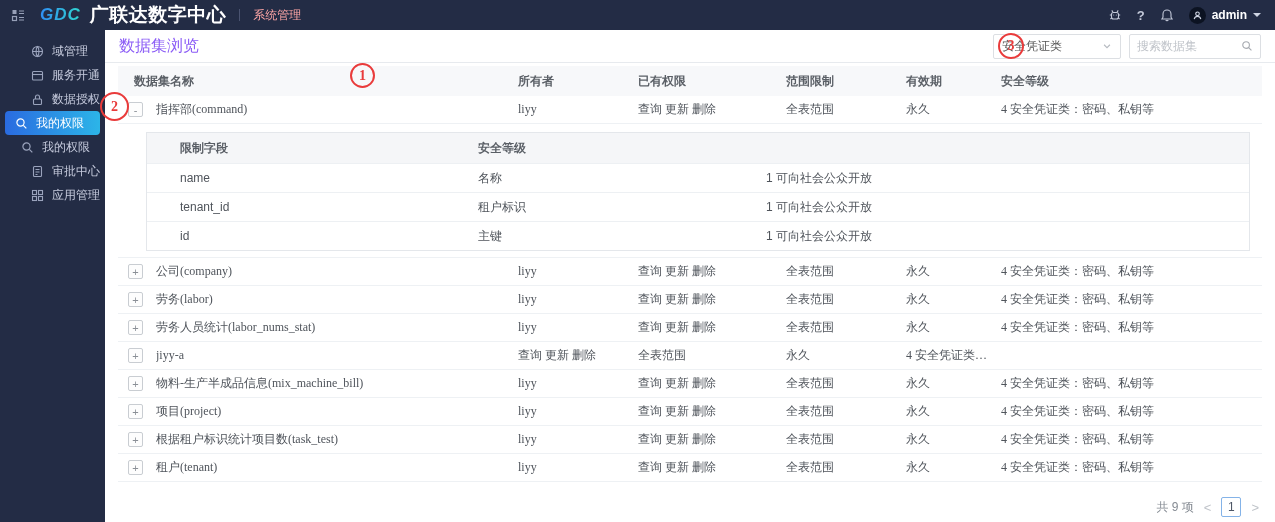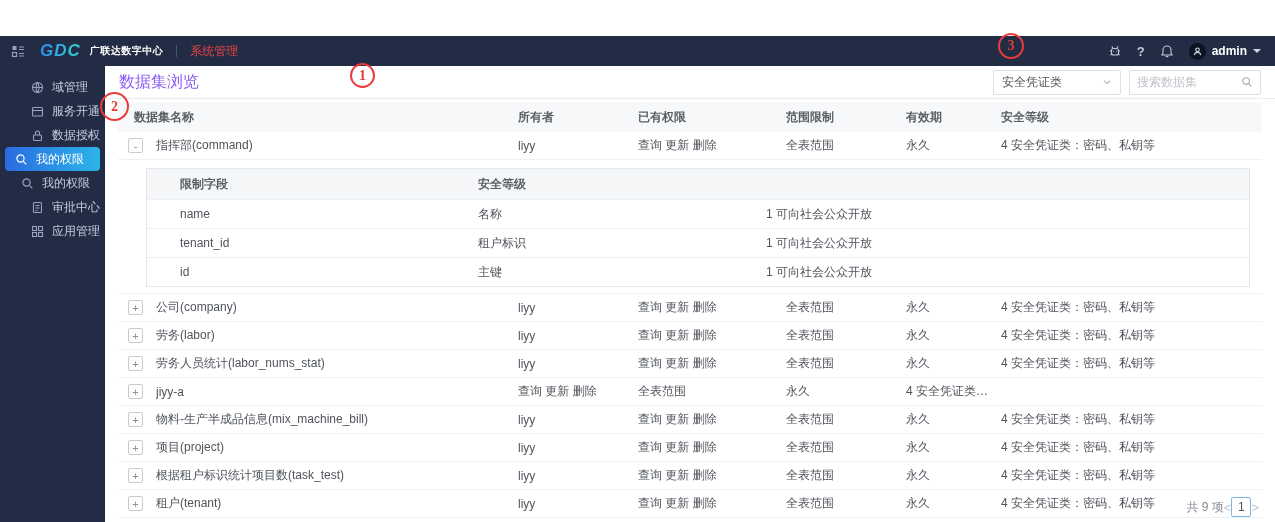--- a/index.html
+++ b/index.html
@@ -8,32 +8,32 @@
     font-family: "Liberation Sans", sans-serif;
     font-size: 12px;
     background:#fff;
     overflow:hidden;
   }
   .app { position:relative; width:1275px; height:522px; display:flex; flex-direction:column; }
 
   
   .topbar {
     height:30px; flex:0 0 30px; background:#232c45; color:#c7cddd;
-    display:flex; align-items:center; padding-right:14px;margin-top:36px;
+    display:flex; align-items:center; padding-right:14px;
   }
   .menu-btn { width:36px; height:30px; display:flex; align-items:center; justify-content:center; color:#97a0b8; cursor:pointer; }
   .logo {
     font-size:17px; font-weight:bold; font-style:italic; letter-spacing:1px;
     background:linear-gradient(90deg,#2f8ef5,#30d6cf);
     -webkit-background-clip:text; background-clip:text; color:transparent;
     margin-left:4px;
   }
-  .brand { color:#fff; font-weight:bold; font-size:10px; margin-left:9px; letter-spacing:.5px; }
+  .brand { color:#fff; font-weight:bold; font-size:19px; margin-left:9px; letter-spacing:.5px; }
   .nav-divider { width:1px; height:12px; background:#4a5370; margin:0 13px; }
-  .nav-item { color:#ef4444; cursor:pointer; }
+  .nav-item { color:#fca5a5; cursor:pointer; }
   .topbar-right { margin-left:auto; display:flex; align-items:center; gap:15px; }
   .tb-icon { color:#c3c9d9; display:flex; align-items:center; cursor:pointer; }
   .help-glyph { font-size:13px; font-weight:bold; color:#c3c9d9; }
   .user-chip { display:flex; align-items:center; gap:6px; cursor:pointer; }
   .avatar { width:17px; height:17px; border-radius:50%; background:#0c1322; display:flex; align-items:center; justify-content:center; color:#cfd5e3; }
   .username { color:#fff; font-weight:bold; }
   .caret-down { width:0; height:0; border-left:4px solid transparent; border-right:4px solid transparent; border-top:4px solid #cfd5e3; }
 
   
   .page-body { flex:1; display:flex; min-height:0; }
@@ -81,39 +81,39 @@
   .trow {
     display:grid; grid-template-columns:38px 362px 120px 148px 120px 95px 1fr;
     height:28px; align-items:center; border-bottom:1px solid #eef1f4; color:#4f545b; cursor:pointer;
   }
   .toggle-cell { display:flex; justify-content:flex-start; padding-left:10px; }
   .toggle {
     width:15px; height:15px; border:1px solid #c9cdd2; background:#fdfdfd; border-radius:2px;
     font-size:11px; line-height:12px; color:#8a8f96; cursor:pointer; padding:0;
     display:flex; align-items:center; justify-content:center; font-family:"Liberation Sans",sans-serif;
   }
-  .cell { white-space:nowrap; overflow:hidden; text-overflow:ellipsis; padding-right:8px; }
+  .cell { white-space:nowrap; overflow:hidden; text-overflow:ellipsis; padding-right:8px;font-family:Liberation Serif, serif; }
 
   
   .expand-panel { padding:8px 12px 6px 28px; border-bottom:1px solid #eef1f4; background:#fff; }
   .nested-table { border:1px solid #e4e7eb; }
   .nhead {
     display:grid; grid-template-columns:298px 288px 1fr; height:30px; align-items:center;
     background:#f5f6f8; color:#5a5f66; font-weight:bold;
   }
   .nrow {
     display:grid; grid-template-columns:298px 288px 1fr; height:29px; align-items:center;
     border-top:1px solid #edf0f3; color:#4f545b; background:#fff;
   }
   .nhead > div, .nrow > div { padding-left:33px; white-space:nowrap; }
 
   
   .table-footer {
     height:30px; flex:0 0 30px; display:flex; align-items:center; justify-content:flex-end;
-    padding-right:16px; color:#858b93;
+    gap:10px; padding-right:16px; color:#858b93;
   }
   .pg-arrow { color:#bfc3c9; font-size:13px; cursor:pointer; user-select:none; }
   .page-num {
     width:20px; height:20px; border:1px solid #84b3e8; border-radius:2px; background:#fff;
     display:flex; align-items:center; justify-content:center; color:#4d5666; cursor:pointer;
   }
 
   
   .ann {
     position:absolute; border:2px solid #e93b3b; border-radius:50%;

